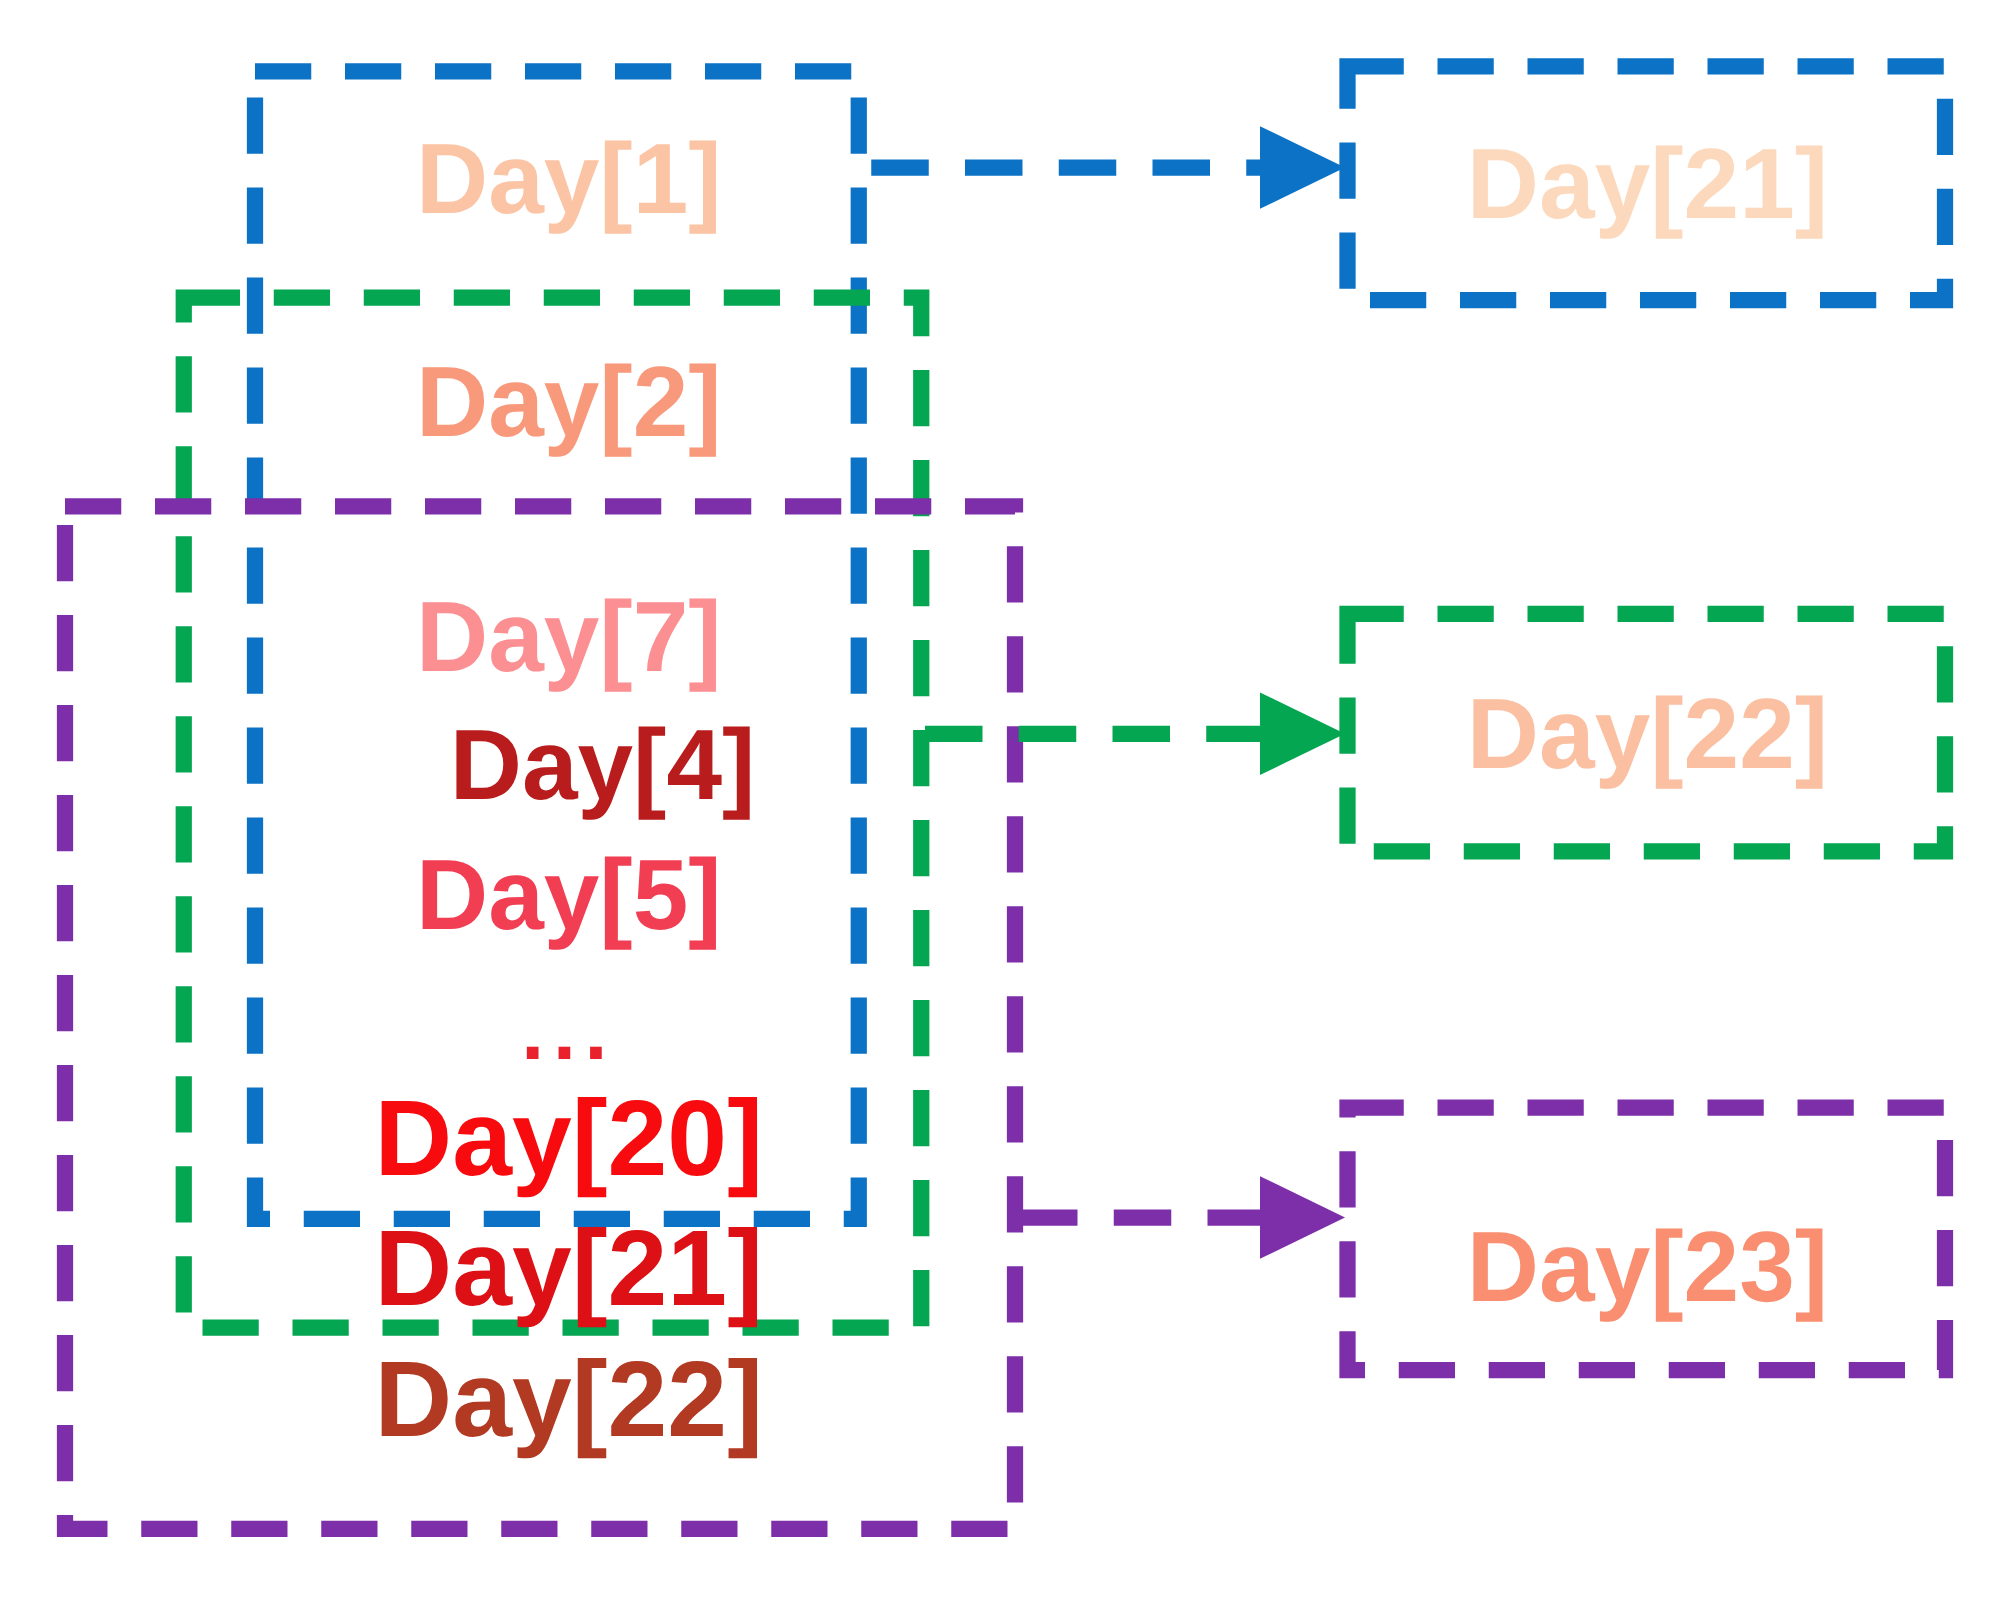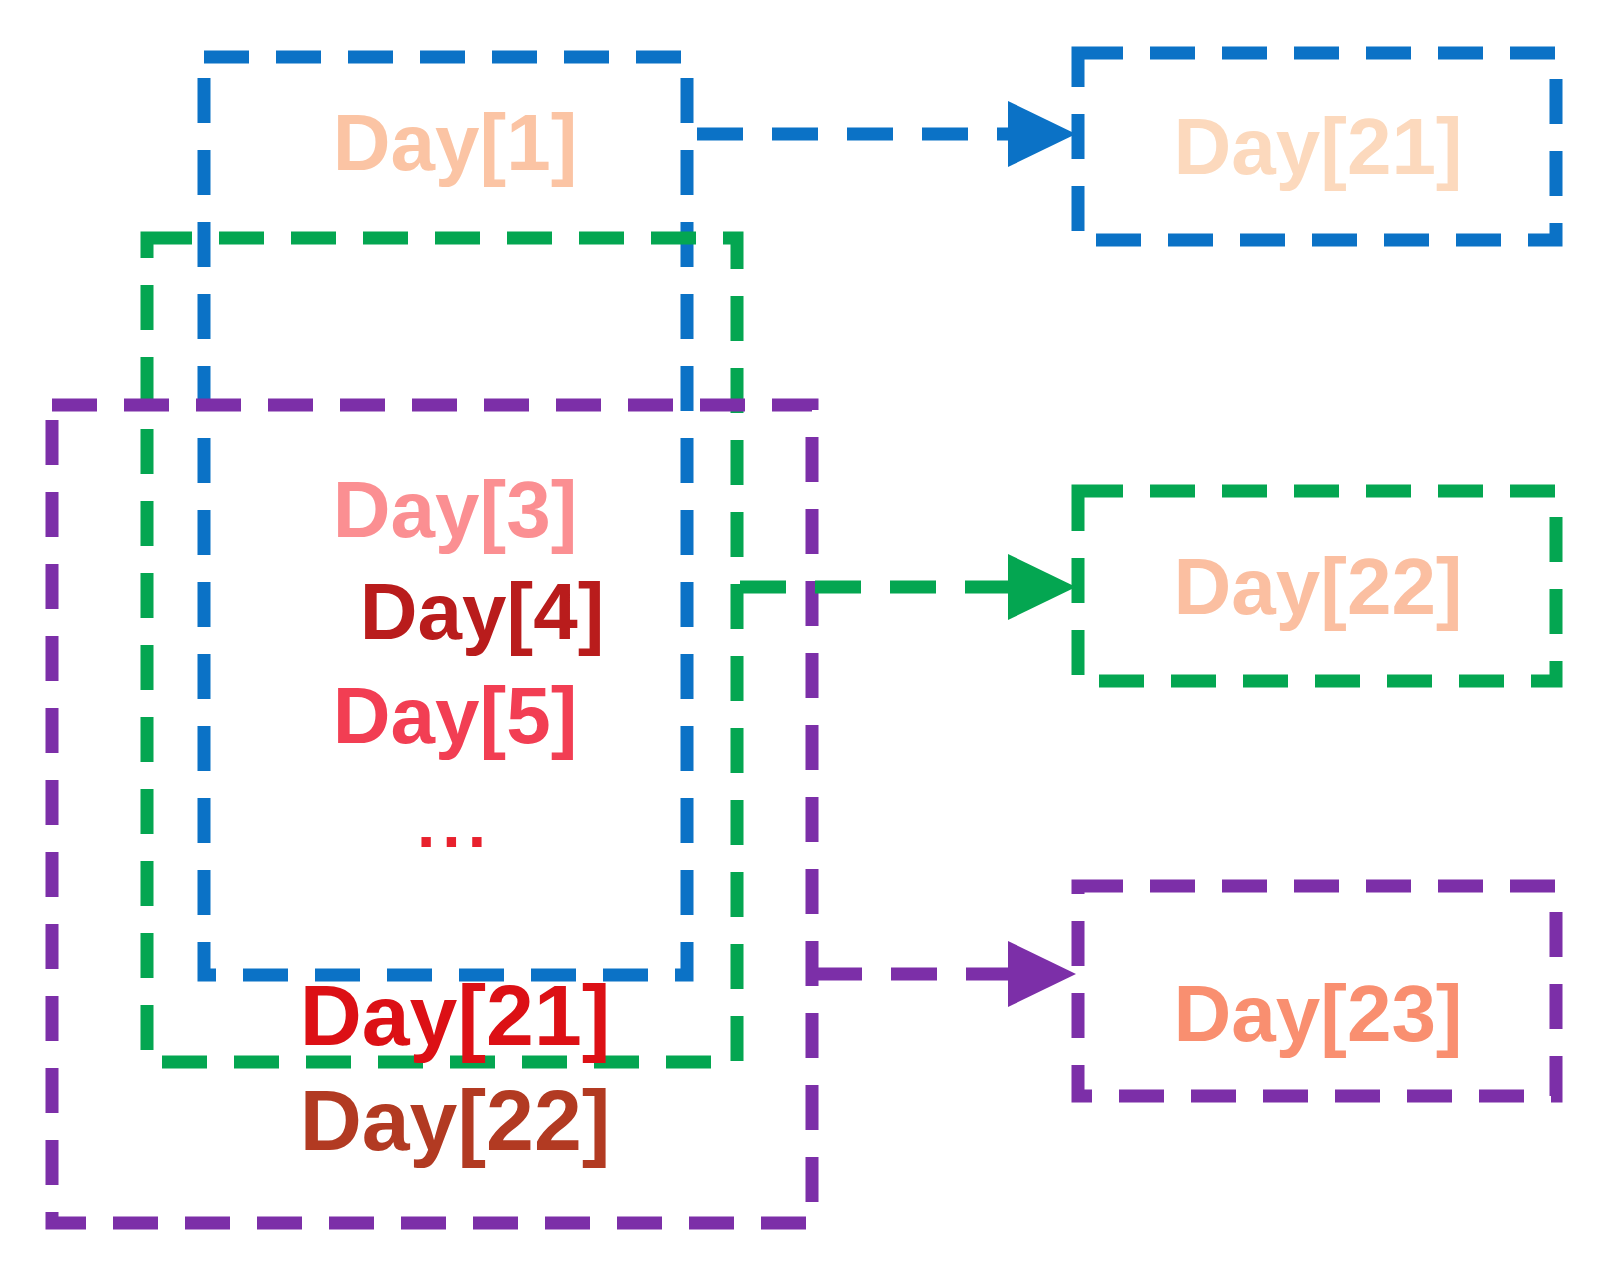--- a/index.html
+++ b/index.html
@@ -44,29 +44,31 @@
 
     <line x1="740" y1="587" x2="1008" y2="587" stroke-width="13" stroke-dasharray="46 29" stroke="#04A651"></line>
     <polygon points="1008,554 1008,620 1076,587" fill="#04A651"></polygon>
 
     <line x1="816" y1="974" x2="1008" y2="974" stroke-width="13" stroke-dasharray="46 29" stroke="#7C2FA8"></line>
     <polygon points="1008,941 1008,1007 1076,974" fill="#7C2FA8"></polygon>
   </svg>
 
   <div class="lbl sz-a" style="left: 455px; top: 143px; color: rgb(251, 196, 164);">Day[1]</div>
 
+  <div class="lbl sz-a" style="left: 455px; top: 322px; color: rgb(249, 153, 123);">Day[2]</div>
 
-  <div class="lbl sz-a" style="left: 455px; top: 510px; color: rgb(251, 143, 146);">Day[3]</div>
+  <div class="lbl sz-a" style="left: 455px; top: 510px; color: rgb(251, 143, 146);">Day[7]</div>
 
   <div class="lbl sz-a" style="left: 482px; top: 612px; color: #b91c1c;">Day[4]</div>
 
   <div class="lbl sz-a" style="left: 455px; top: 716px; color: rgb(242, 62, 83); text-align: center;">Day[5]</div>
 
   <div class="lbl sz-dots" style="left: 455px; top: 824px; color: rgb(232, 33, 45);">...</div>
 
+  <div class="lbl sz-b" style="left: 455px; top: 911px; color: rgb(248, 11, 14);">Day[20]</div>
 
   <div class="lbl sz-b" style="left: 455px; top: 1015px; color: rgb(220, 16, 21);">Day[21]</div>
 
   <div class="lbl sz-b" style="left: 455px; top: 1120px; color: rgb(178, 58, 34);">Day[22]</div>
 
   <div class="lbl sz-a" style="left: 1318px; top: 147px; color: rgb(252, 217, 189);">Day[21]</div>
 
   <div class="lbl sz-a" style="left: 1318px; top: 587px; color: rgb(251, 191, 161);">Day[22]</div>
 
   <div class="lbl sz-a" style="left: 1318px; top: 1014px; color: rgb(249, 143, 112);">Day[23]</div>

